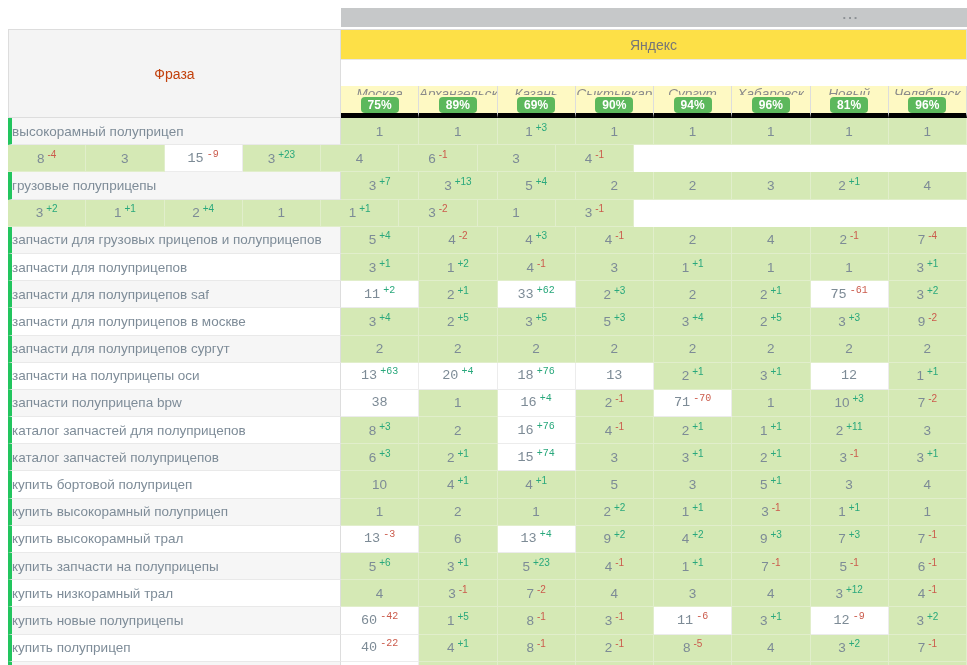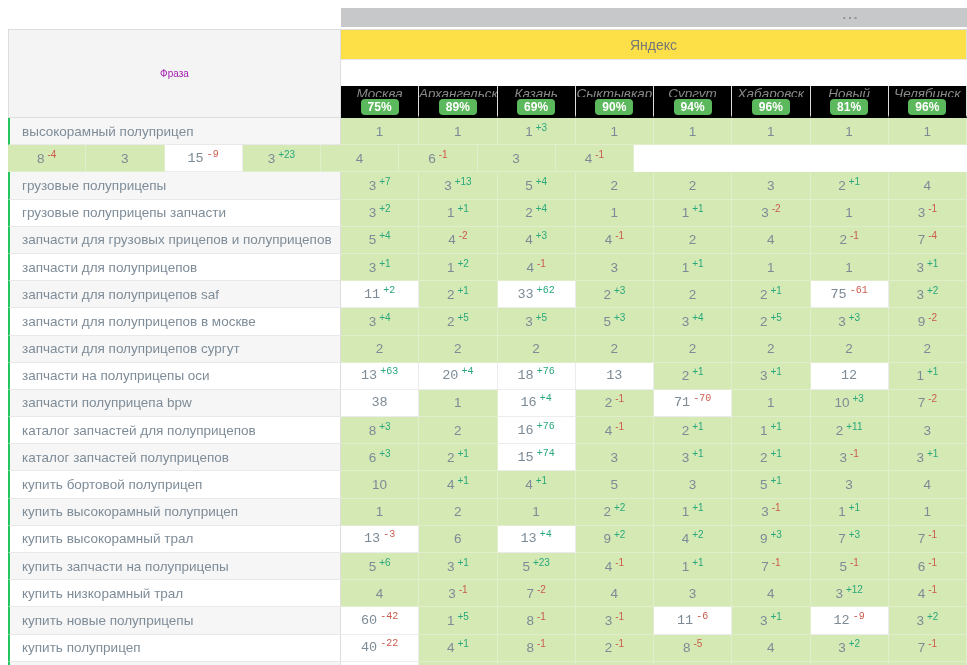--- a/index.html
+++ b/index.html
@@ -9,39 +9,39 @@
   }
   
   .topbar{position:absolute;left:341px;top:8px;width:626px;height:19px;background:#c6c8c9;}
   .more-btn{position:absolute;left:492px;top:0px;width:36px;height:19px;text-align:center;
     color:#8b9094;font-weight:bold;font-size:13px;line-height:14px;letter-spacing:2px;cursor:pointer;}
   
   .tbl{position:absolute;left:8px;top:29px;width:959px;}
   .head-row{display:flex;}
   .phrase-head{width:333px;height:89px;box-sizing:border-box;background:#f4f4f4;
     border:1px solid #dddddd;display:flex;align-items:center;justify-content:center;
-    color:#a21caf;font-size:10px;}
+    color:#c2410c;font-size:14px;}
   .right-head{width:626px;}
   .engine-head{height:31px;box-sizing:border-box;background:#fde047;
     border-top:1px solid #dddddd;border-right:1px solid #dddddd;border-bottom:1px solid #e7e7e7;
     display:flex;align-items:center;justify-content:center;color:#777777;font-size:14px;}
   .city-row{display:flex;height:58px;}
-  .city-cell{width:78.25px;box-sizing:border-box;background:#000000;
-    border-right:1px solid #dddddd;border-bottom:3px solid #000000;
+  .city-cell{width:78.25px;box-sizing:border-box;background:#fef9c3;
+    border-right:1px solid #dddddd;border-bottom:5px solid #000000;
     display:flex;flex-direction:column;align-items:center;justify-content:center;
     overflow:hidden;cursor:pointer;margin-top:26px;}
   .city-name{font-style:italic;color:#8a8a8a;font-size:13.5px;line-height:15px;
     text-align:center;max-width:78px;overflow:hidden;}
   .badge{background:#5cb85c;color:#ffffff;font-weight:bold;font-size:12px;
     padding:1px 7px;border-radius:4px;margin-top:2px;}
   
   .row{display:flex;height:27.2px;}
   .phrase-cell{width:333px;box-sizing:border-box;background:#ffffff;
-    border-left:2px solid #22c55e;border-right:1px solid #dddddd;border-bottom:1px solid #e9e9e9;
-    display:flex;align-items:center;padding-left:12px;
+    border-left:4px solid #22c55e;border-right:1px solid #dddddd;border-bottom:1px solid #e9e9e9;
+    display:flex;align-items:center;
     color:#7e8c98;font-size:13.5px;white-space:nowrap;overflow:hidden;cursor:pointer;}
   .row.odd .phrase-cell{background:#f6f6f6;}
   .cell{width:78.25px;box-sizing:border-box;background:#d5e9b5;
     border-right:1px solid #e1eecb;border-bottom:1px solid #e1eecb;
     display:flex;align-items:center;justify-content:center;
     color:#7d8b96;font-size:13.5px;cursor:pointer;}
   .cell.out{background:#ffffff;border-right-color:#ececec;border-bottom-color:#ececec;font-family:Liberation Mono, monospace;}
   .chg{font-size:10px;margin-left:3px;position:relative;top:-4px;font-weight:normal;}
   .chg.up{color:#29a87c;}
   .chg.down{color:#cb5b4c;}
@@ -182,21 +182,20 @@
         </div>
         <div class="cell">
           <span>2</span>
           <span class="chg up">+1</span>
         </div>
         <div class="cell">
           <span>4</span>
         </div>
       </div>
       <div class="row">
-        <div class="phrase-cell">грузовые полуприцепы запчасти</div>
         <div class="cell">
           <span>3</span>
           <span class="chg up">+2</span>
         </div>
         <div class="cell">
           <span>1</span>
           <span class="chg up">+1</span>
         </div>
         <div class="cell">
           <span>2</span>

